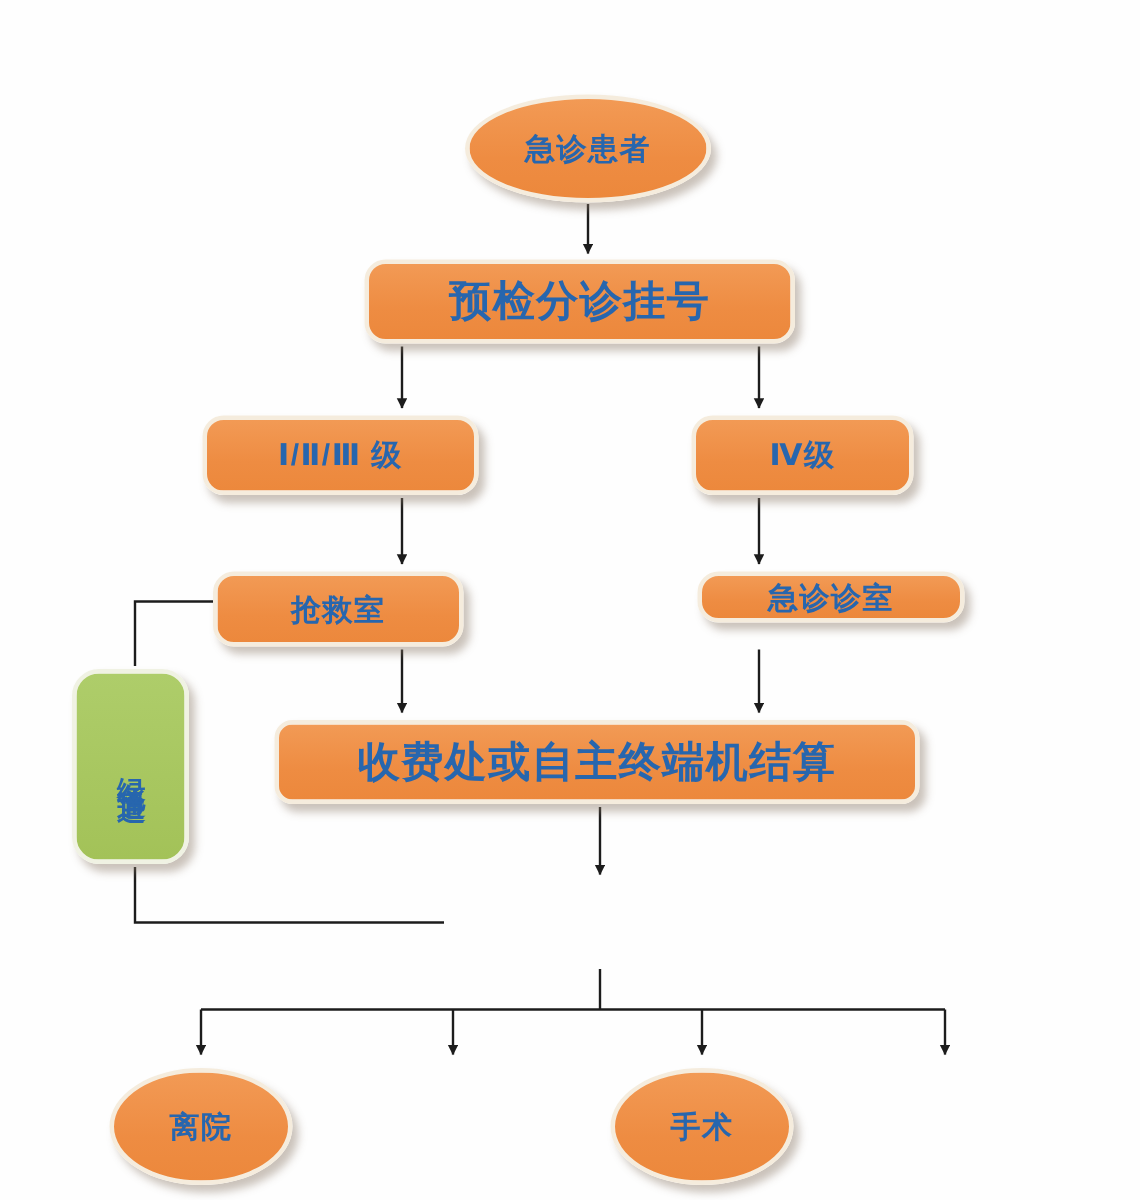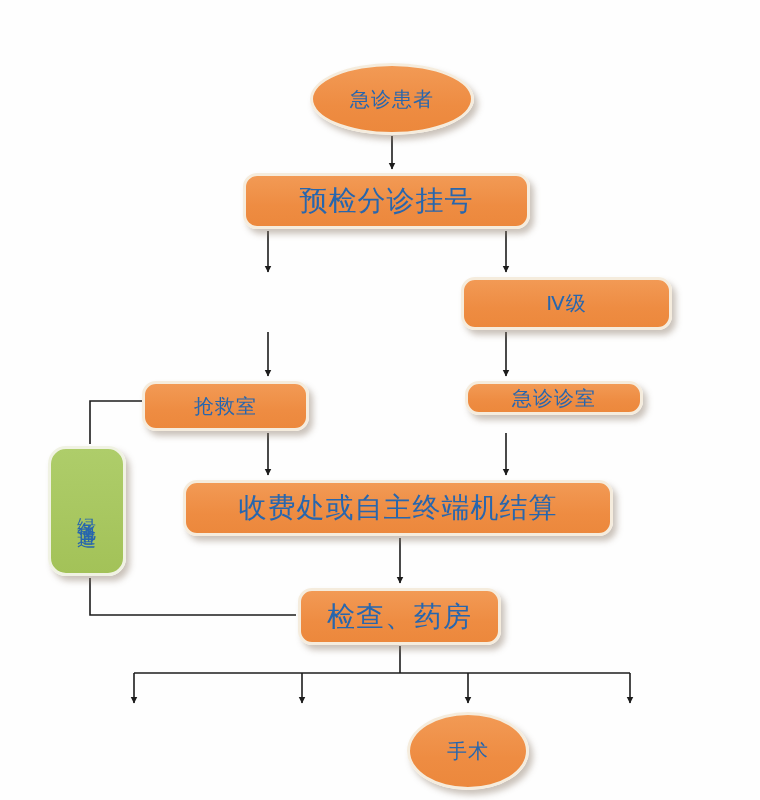--- a/index.html
+++ b/index.html
@@ -7,21 +7,21 @@
     position:relative;width:760px;height:800px;background:#fefefe;
     font-family:"Liberation Sans","DejaVu Sans",sans-serif;overflow:hidden;
   }
   #connectors{position:absolute;inset:0;width:760px;height:800px;}
   .node{
     position:absolute;display:flex;align-items:center;justify-content:center;
     box-sizing:border-box;text-align:center;
     background:linear-gradient(180deg,#f29a55 0%,#ee8c42 60%,#ec883c 100%);
     border:3px solid #f5ecdd;border-radius:14px;
     box-shadow:4px 5px 6px rgba(140,123,105,.45);
-    color:#2766ae;font-weight:normal;font-size:20px;letter-spacing:1px;
+    color:#2766ae;font-weight:bold;font-size:20px;letter-spacing:1px;
   }
   .node.ellipse{border-radius:50%;}
   .node.green{
     background:linear-gradient(180deg,#aecd6a 0%,#a3c258 100%);
     border:3px solid #f0f2e3;border-radius:18px;
   }
   .vtext{
     writing-mode:vertical-rl;text-orientation:upright;
     letter-spacing:4px;font-size:19px;line-height:1;
   }
@@ -60,45 +60,48 @@
   </svg>
 
   <div class="node ellipse" style="left:310px;top:63px;width:164px;height:72px;">
     <span class="lbl">急诊患者</span>
   </div>
 
   <div class="node big" style="left:243px;top:173px;width:287px;height:56px;">
     <span class="lbl">预检分诊挂号</span>
   </div>
 
+  <div class="node" style="left:135px;top:277px;width:184px;height:53px;">
+    <span class="lbl">Ⅰ/Ⅱ/Ⅲ 级</span>
+  </div>
 
-  <div class="node" style="left:461px;top:277px;width:211px;height:53px;">
+  <div class="node" style="left:461px;top:277px;width:148px;height:53px;">
     <span class="lbl">Ⅳ级</span>
   </div>
 
   <div class="node" style="left:142px;top:381px;width:167px;height:50px;">
     <span class="lbl">抢救室</span>
   </div>
 
   <div class="node" style="left:465px;top:381px;width:178px;height:34px;">
     <span class="lbl">急诊诊室</span>
   </div>
 
   <div class="node green" style="left:48px;top:446px;width:78px;height:130px;">
     <span class="vtext">绿色通道</span>
   </div>
 
-  <div class="node big" style="left:183px;top:480px;width:430px;height:56px;">
+  <div class="node big" style="left:183px;top:480px;width:430px;height:56px;border-radius:12px;">
     <span class="lbl">收费处或自主终端机结算</span>
   </div>
 
-  <div class="node big" style="left:298px;top:588px;width:203px;height:57px;">
-    <span class="lbl">检查、药房</span>
+
+  <div class="node ellipse" style="left:73px;top:712px;width:122px;height:78px;">
+    <span class="lbl">离院</span>
   </div>
-
 
 
   <div class="node ellipse" style="left:407px;top:712px;width:122px;height:78px;">
     <span class="lbl">手术</span>
   </div>
 
 
 </div>
 
 </body></html>

